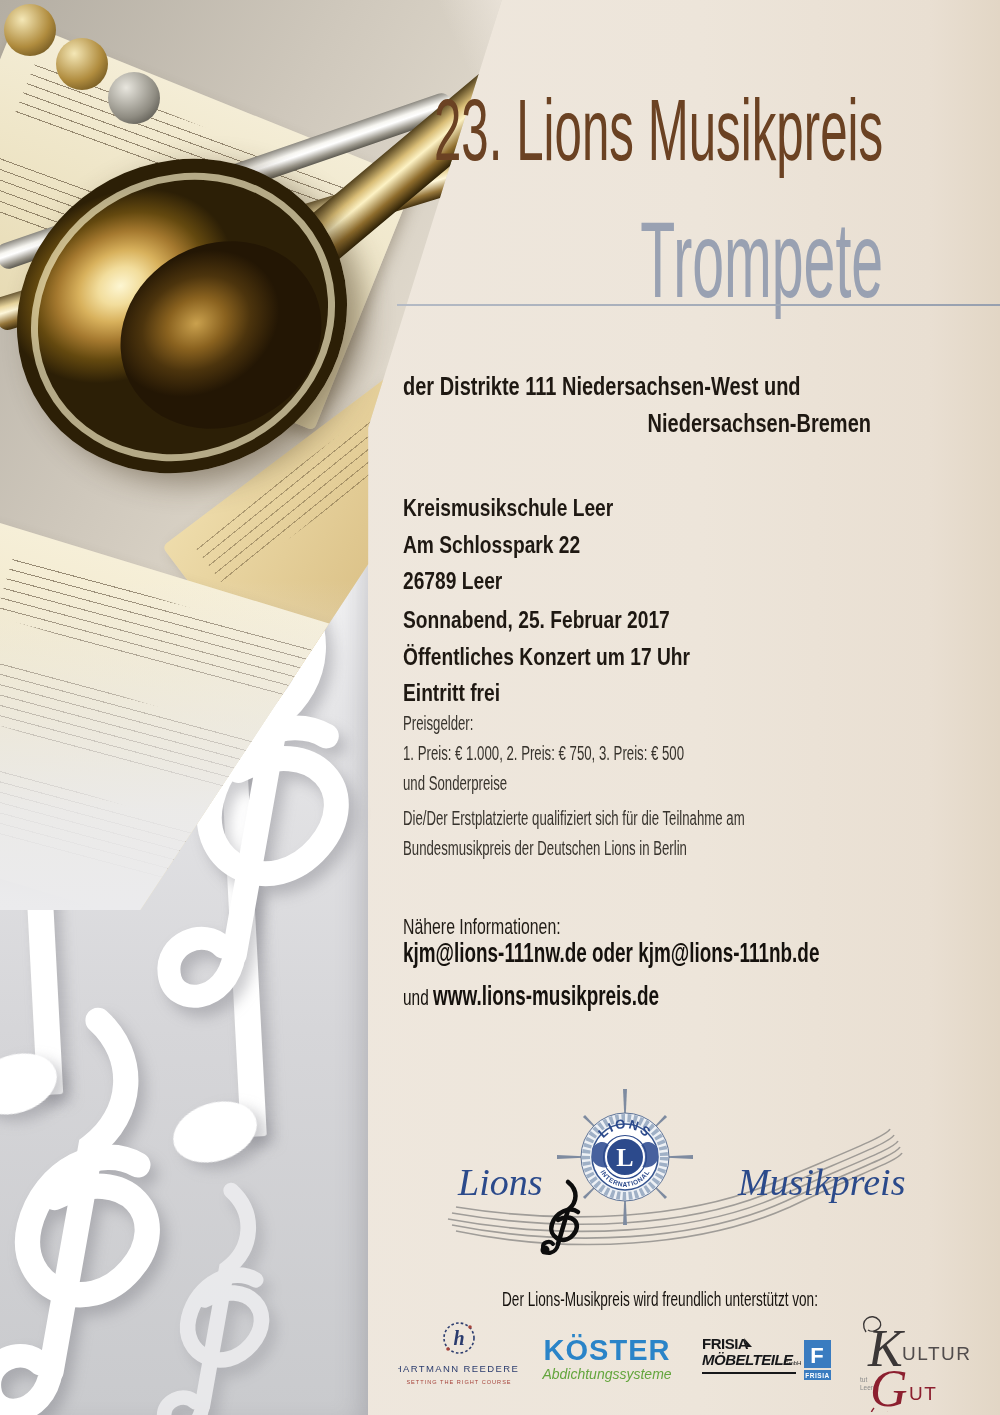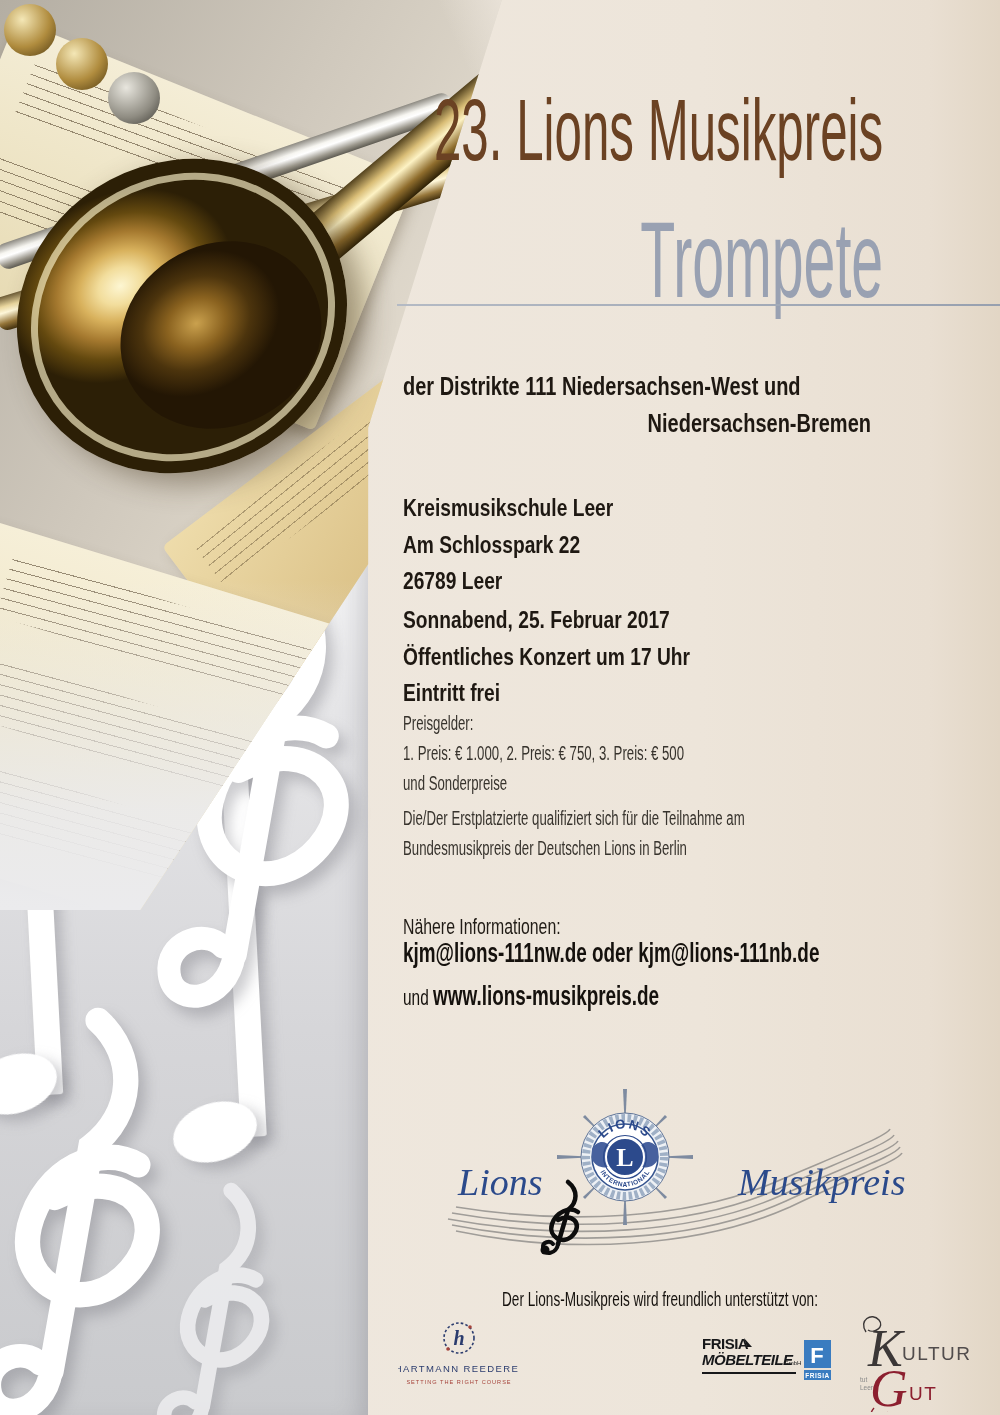--- a/index.html
+++ b/index.html
@@ -241,20 +241,24 @@
 
   <svg class="sponsor" style="left:398px;top:1316px;" width="122" height="80" viewBox="0 0 122 80">
     <circle cx="61" cy="22" r="15" fill="none" stroke="#2b3c6e" stroke-width="1.6" stroke-dasharray="2.6 2.2"></circle>
     <text class="serif" x="61" y="29" font-size="20" font-style="italic" font-weight="bold" fill="#2b3c6e" text-anchor="middle">h</text>
     <circle cx="72" cy="11" r="1.8" fill="#a5423a"></circle>
     <circle cx="50" cy="33" r="1.8" fill="#a5423a"></circle>
     <text x="61" y="56" font-size="9.5" letter-spacing="1.4" fill="#2b3c6e" text-anchor="middle">HARTMANN REEDEREI</text>
     <text x="61" y="68" font-size="5.6" letter-spacing="1" fill="#a5423a" text-anchor="middle">SETTING THE RIGHT COURSE</text>
   </svg>
 
+  <div id="koester" class="sponsor">
+    <div class="name">KÖSTER</div>
+    <div class="tagline">Abdichtungssysteme</div>
+  </div>
 
   <svg class="sponsor" style="left:700px;top:1334px;" width="132" height="52" viewBox="0 0 132 52">
     <text x="2" y="15" font-size="15" font-weight="bold" fill="#17181a" letter-spacing="-0.5">FRISIA</text>
     <path d="M44 4 L52 13 L47 13 Z" fill="#17181a"></path>
     <text x="2" y="31" font-size="15" font-weight="bold" font-style="italic" fill="#17181a" letter-spacing="-0.5">MÖBELTEILE</text>
     <text x="84" y="31" font-size="6" fill="#17181a">GmbH</text>
     <rect x="2" y="38" width="94" height="2" fill="#17181a"></rect>
     <g>
       <rect x="104" y="6" width="27" height="28" fill="#3a7cc0"></rect>
       <text x="117" y="29" font-size="22" font-weight="bold" fill="#ffffff" text-anchor="middle">F</text>

